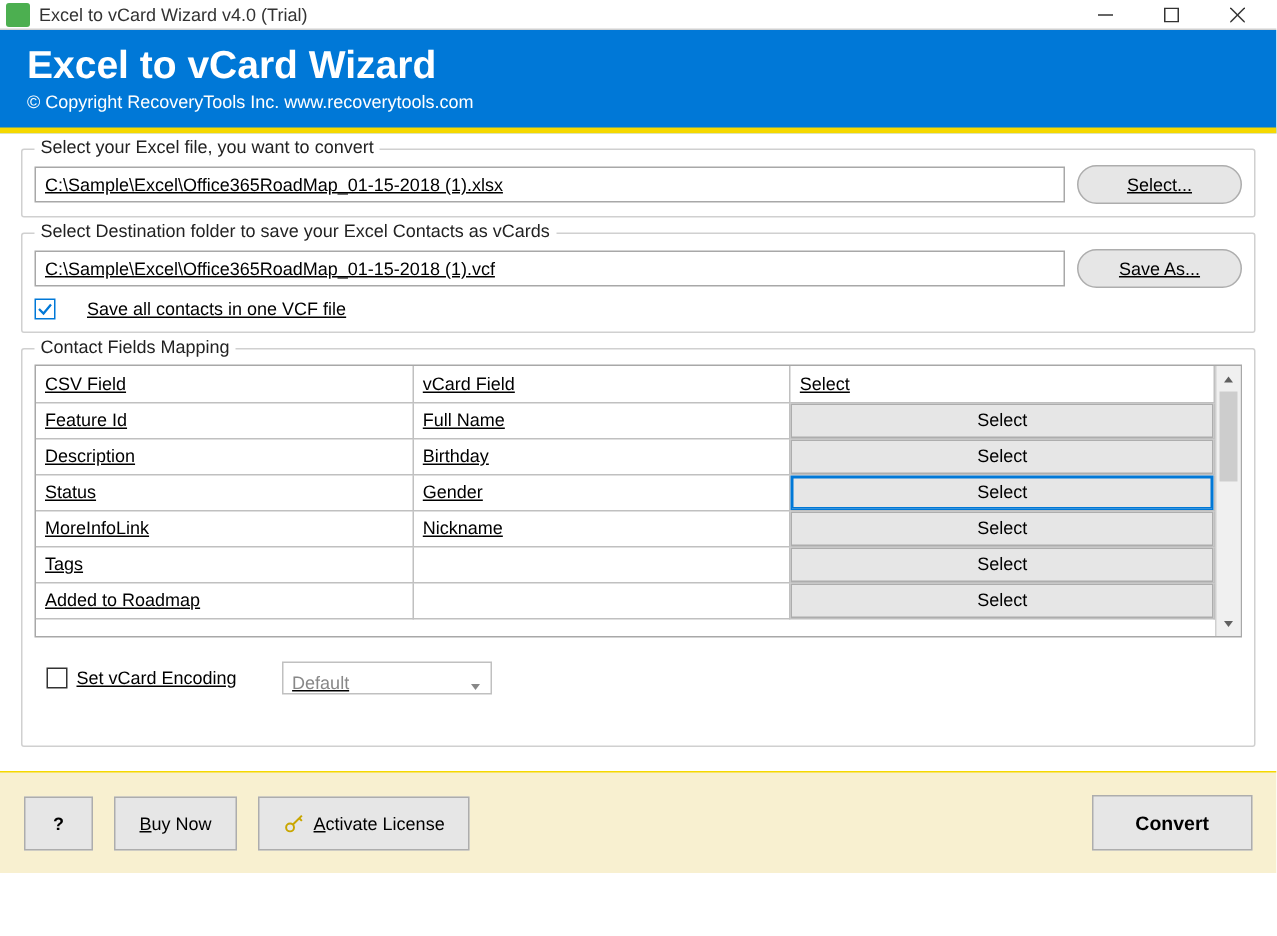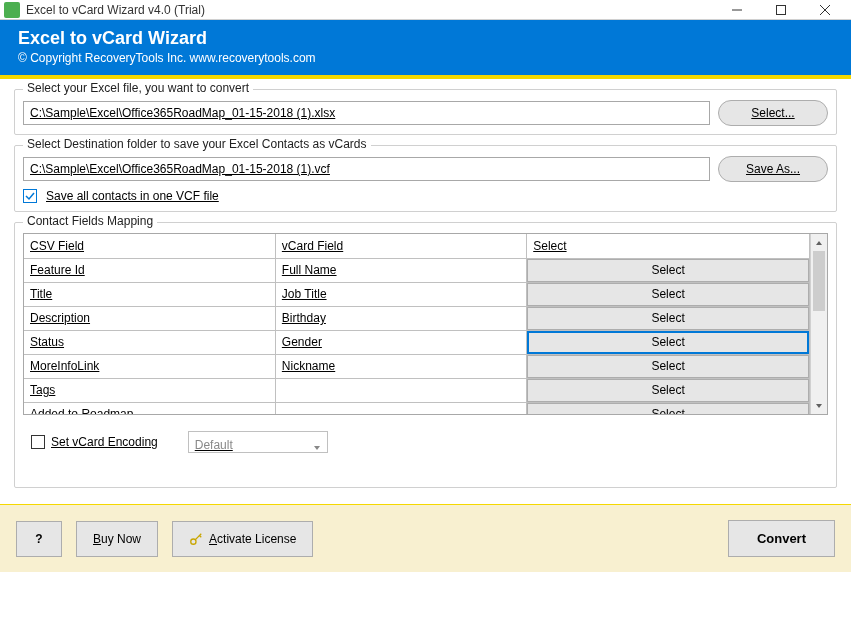--- a/index.html
+++ b/index.html
@@ -3,30 +3,30 @@
 <meta charset="utf-8">
 <style>
 * { box-sizing: border-box; margin: 0; padding: 0; }
 body { font-family: "Segoe UI", Tahoma, sans-serif; font-size: 12px; background: #fff; width: 851px; height: 624px; overflow: hidden; }
 .titlebar { height: 20px; background: #fff; border-bottom: 1px solid #d0d0d0; display: flex; align-items: center; padding: 0 4px; }
 .titlebar-icon { width: 16px; height: 16px; background: #4CAF50; margin-right: 6px; border-radius: 2px; }
 .titlebar-text { flex: 1; font-size: 12px; color: #333; }
 .winbtn { width: 44px; height: 28px; display: flex; align-items: center; justify-content: center; cursor: pointer; color: #333; }
 .winbtn svg { width: 10px; height: 10px; }
 .header-blue { background: #0078D7; color: #fff; padding: 8px 18px 10px; border-bottom: 4px solid #F5D800; }
-.header-title { font-size: 18px; font-weight: bold; margin-bottom: 2px; }
+.header-title { font-size: 26px; font-weight: bold; margin-bottom: 2px; }
 .header-sub { font-size: 12px; }
 .content { padding: 10px 14px 6px; background: #fff; }
 .fieldset { border: 1px solid #d0d0d0; border-radius: 2px; padding: 10px 8px 8px; margin-bottom: 10px; position: relative; text-decoration: underline; }
 .fieldset-legend { position: absolute; top: -9px; left: 8px; background: #fff; padding: 0 4px; font-size: 12px; color: #222; }
 .file-row { display: flex; gap: 8px; align-items: center; }
 .file-input { flex: 1; border: 1px solid #a8a8a8; padding: 4px 6px; font-size: 12px; background: #fff; height: 24px; }
 .btn { background: #e6e6e6; border: 1px solid #adadad; padding: 5px 0; font-size: 12px; cursor: pointer; text-align: center; }
 .btn-wide { width: 110px; height: 26px; border-radius: 13px; }
-.checkbox-row { display: flex; align-items: center; gap: 9px; margin-top: 7px; }
+.checkbox-row { display: flex; align-items: center; gap: 21px; margin-top: 7px; }
 .checkbox { width: 14px; height: 14px; border: 1px solid #0078D7; display: flex; align-items: center; justify-content: center; background: #fff; }
 .checkbox svg { width: 10px; height: 10px; }
 .table-wrap { border: 1px solid #a8a8a8; display: flex; height: 182px; }
 .table-scroll { flex: 1; overflow: hidden; }
 .table { width: 100%; border-collapse: collapse; }
 .table th { text-align: left; font-weight: normal; padding: 4px 6px; border: 1px solid #c0c0c0; background: #fff; font-size: 12px; height: 24px; border-top: none; }
 .table th:first-child { border-left: none; }
 .table td { padding: 3px 6px; border: 1px solid #c0c0c0; font-size: 12px; height: 24px; }
 .table td:first-child { border-left: none; }
 .select-cell { padding: 0 !important; }
@@ -114,25 +114,20 @@
               <th style="width:36%">Select</th>
             </tr>
           </thead>
           <tbody id="mapping-body">
               <tr>
                 <td>Feature Id</td>
                 <td>Full Name</td>
                 <td class="select-cell"><button class="select-btn">Select</button></td>
               </tr>
               <tr>
-                <td>Title</td>
-                <td>Job Title</td>
-                <td class="select-cell"><button class="select-btn">Select</button></td>
-              </tr>
-              <tr>
                 <td>Description</td>
                 <td>Birthday</td>
                 <td class="select-cell"><button class="select-btn">Select</button></td>
               </tr>
               <tr>
                 <td>Status</td>
                 <td>Gender</td>
                 <td class="select-cell"><button class="select-btn active">Select</button></td>
               </tr>
               <tr>

